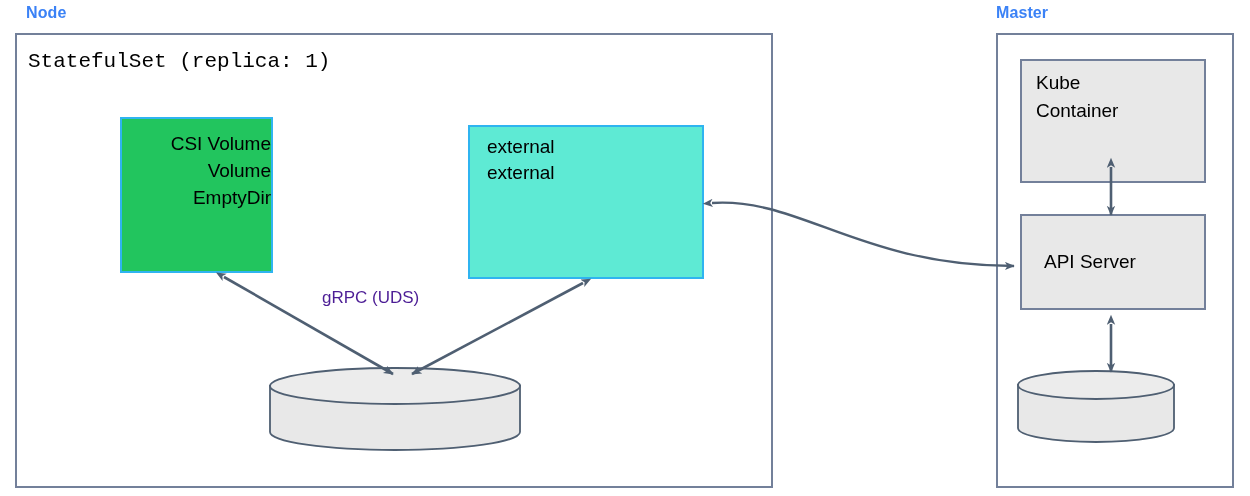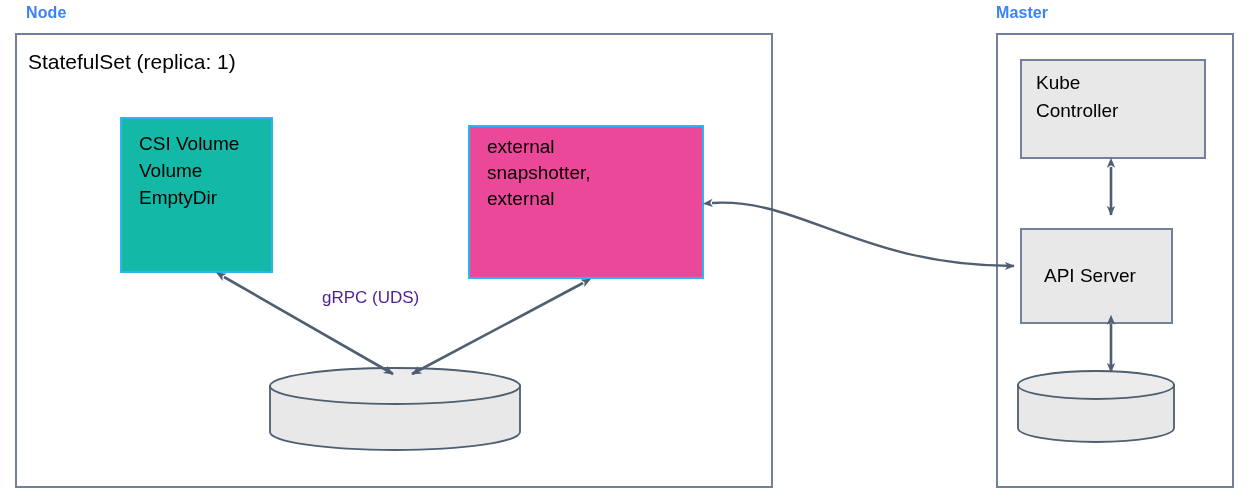--- a/index.html
+++ b/index.html
@@ -37,32 +37,33 @@
     position: absolute;
     border: 2px solid #73809a;
     background: transparent;
     box-sizing: border-box;
   }
   .statefulset-title {
     position: absolute;
     font-size: 21px;
     color: #000000;
     white-space: nowrap;
+    font-family: Liberation Mono, monospace;
   }
   .node-box {
     position: absolute;
     box-sizing: border-box;
     border: 2px solid #2fb4f0;
     padding: 12px 0 0 17px;
     font-size: 19px;
     line-height: 1.42;
     color: #000000;
   }
-  .box-orange { background: #14b8a6; }
-  .box-green  { background: #ec4899; }
+  .box-orange { background: #22c55e; text-align: right; }
+  .box-green  { background: #5eead4; }
   .plain-box {
     position: absolute;
     box-sizing: border-box;
     border: 2px solid #73809a;
     background: #e8e8e8;
     padding: 8px 0 0 14px;
     font-size: 19px;
     line-height: 1.48;
     color: #000000;
   }
@@ -101,34 +102,33 @@
   <div class="statefulset-title" style="left:28px; top:50px;">StatefulSet (replica: 1)</div>
 
   <div class="node-box box-orange" style="left:120px; top:117px; width:153px; height:156px;">
     <div>CSI Volume</div>
     <div>Volume</div>
     <div>EmptyDir</div>
   </div>
 
   <div class="node-box box-green" style="left:468px; top:125px; width:236px; height:154px; padding-top:7px; line-height:1.36;">
     <div>external</div>
-    <div>snapshotter,</div>
     <div>external</div>
   </div>
 
   <div class="cyl-label" style="left:270px; top:408px; width:250px;">EmptyDir Volume</div>
 
   <div class="edge-label" style="left:322px; top:288px;">gRPC (UDS)</div>
 
-  <div class="plain-box" style="left:1020px; top:59px; width:186px; height:100px;">
+  <div class="plain-box" style="left:1020px; top:59px; width:186px; height:124px;">
     <div>Kube</div>
-    <div>Controller</div>
+    <div>Container</div>
   </div>
 
-  <div class="plain-box box-center-text" style="left:1020px; top:228px; width:153px; height:96px;">
+  <div class="plain-box box-center-text" style="left:1020px; top:214px; width:186px; height:96px;">
     <span>API Server</span>
   </div>
 
   <div class="cyl-label" style="left:1038px; top:400px; width:120px; text-align:left;">etcd</div>
 
   <svg class="svg-layer" viewBox="0 0 1250 496" xmlns="http://www.w3.org/2000/svg">
     <defs>
       <marker id="arrowEnd" markerWidth="11" markerHeight="11" refX="9.2" refY="4.2" orient="auto" markerUnits="userSpaceOnUse">
         <path d="M0,0 L10,4.2 L0,8.4 L2.6,4.2 Z" fill="#4f5f72"></path>
       </marker>

